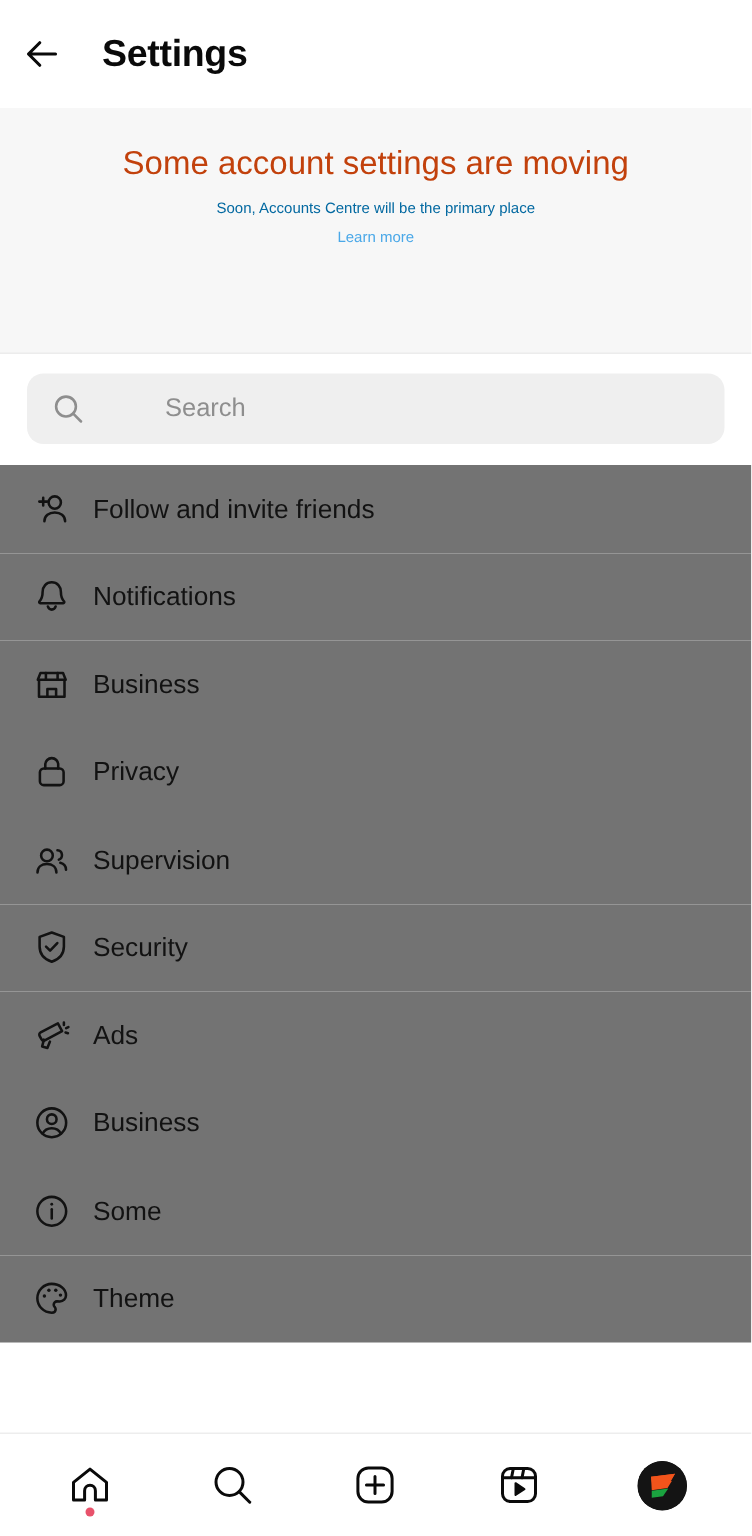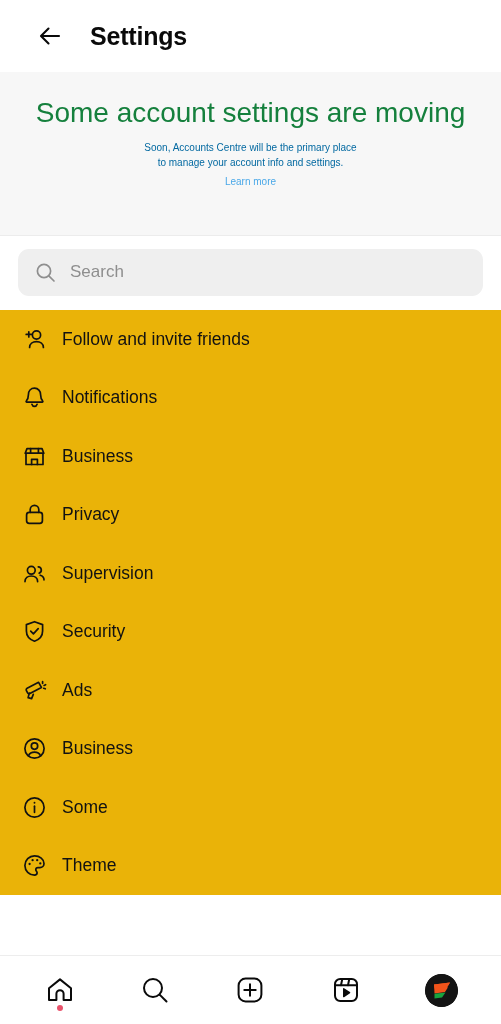--- a/index.html
+++ b/index.html
@@ -14,21 +14,21 @@
     position:relative;
     width:501px; height:1024px;
     display:flex; flex-direction:column;
     background:#ffffff;
   }
 
   
   .header {
     height:72px; flex:0 0 72px;
     display:flex; align-items:center;
-    padding-left:28px;
+    padding-left:6px;
     background:#ffffff;
   }
   .back-btn {
     width:44px; height:44px;
     display:flex; align-items:center; justify-content:center;
     cursor:pointer;
   }
   .page-title {
     font-size:25px;
     font-weight:bold;
@@ -39,22 +39,22 @@
 
   
   .banner {
     flex:0 0 164px;
     background:#f7f7f7;
     border-bottom:1px solid #ececec;
     padding:24px 22px 18px 22px;
     text-align:center;
   }
   .banner-title {
-    font-size:28px;
-    color:#15803d;
+    font-size:22px;
+    color:#c2410c;
     line-height:1.2;
     margin-bottom:10px;
     font-weight:400;
   }
   .banner-body {
     font-size:10px;
     color:#0369a1;
     line-height:1.55;
   }
   .banner-link {
@@ -72,20 +72,21 @@
     padding:0 18px;
     background:#ffffff;
   }
   .search-box {
     width:100%; height:47px;
     background:#efefef;
     border-radius:11px;
     display:flex; align-items:center;
     padding:0 16px;
     cursor:text;
+    gap:40px;
   }
   .search-box .sicon { flex:0 0 22px; height:22px; display:flex; align-items:center; justify-content:center; }
   .search-placeholder {
     font-size:17px;
     color:#8e8e8e;
     margin-left:14px;
     user-select:none;
   }
 
   
@@ -93,21 +94,21 @@
     flex:1 1 auto;
     overflow:hidden;
     background:#ffffff;
     padding-top:2px;
   }
   .menu-item {
     height:58.5px;
     display:flex; align-items:center;
     padding-left:20px;
     cursor:pointer;
-    background:#eab308;
+    background:#737373;
   }
   .menu-icon {
     flex:0 0 28px; width:28px; height:28px;
     display:flex; align-items:center; justify-content:center;
   }
   .menu-label {
     font-size:17.5px;
     color:#121212;
     margin-left:14px;
     line-height:1;
@@ -154,21 +155,20 @@
       <svg width="26" height="26" viewBox="0 0 26 26">
         <path d="M22 13 H4.5 M11.5 5.5 L4 13 L11.5 20.5" fill="none" stroke="#0a0a0a" stroke-width="2.1" stroke-linecap="round" stroke-linejoin="round"></path>
       </svg>
     </div>
     <div class="page-title">Settings</div>
   </div>
 
   <div class="banner">
     <div class="banner-title">Some account settings are moving</div>
     <div class="banner-body">Soon, Accounts Centre will be the primary place</div>
-    <div class="banner-body">to manage your account info and settings.</div>
     <span class="banner-link">Learn more</span>
   </div>
 
   <div class="search-wrap">
     <div class="search-box">
       <span class="sicon">
         <svg width="21" height="21" viewBox="0 0 21 21">
           <circle cx="9" cy="9" r="6.6" fill="none" stroke="#8e8e8e" stroke-width="1.7"></circle>
           <path d="M13.8 13.8 L19 19" stroke="#8e8e8e" stroke-width="1.7" stroke-linecap="round"></path>
         </svg>

